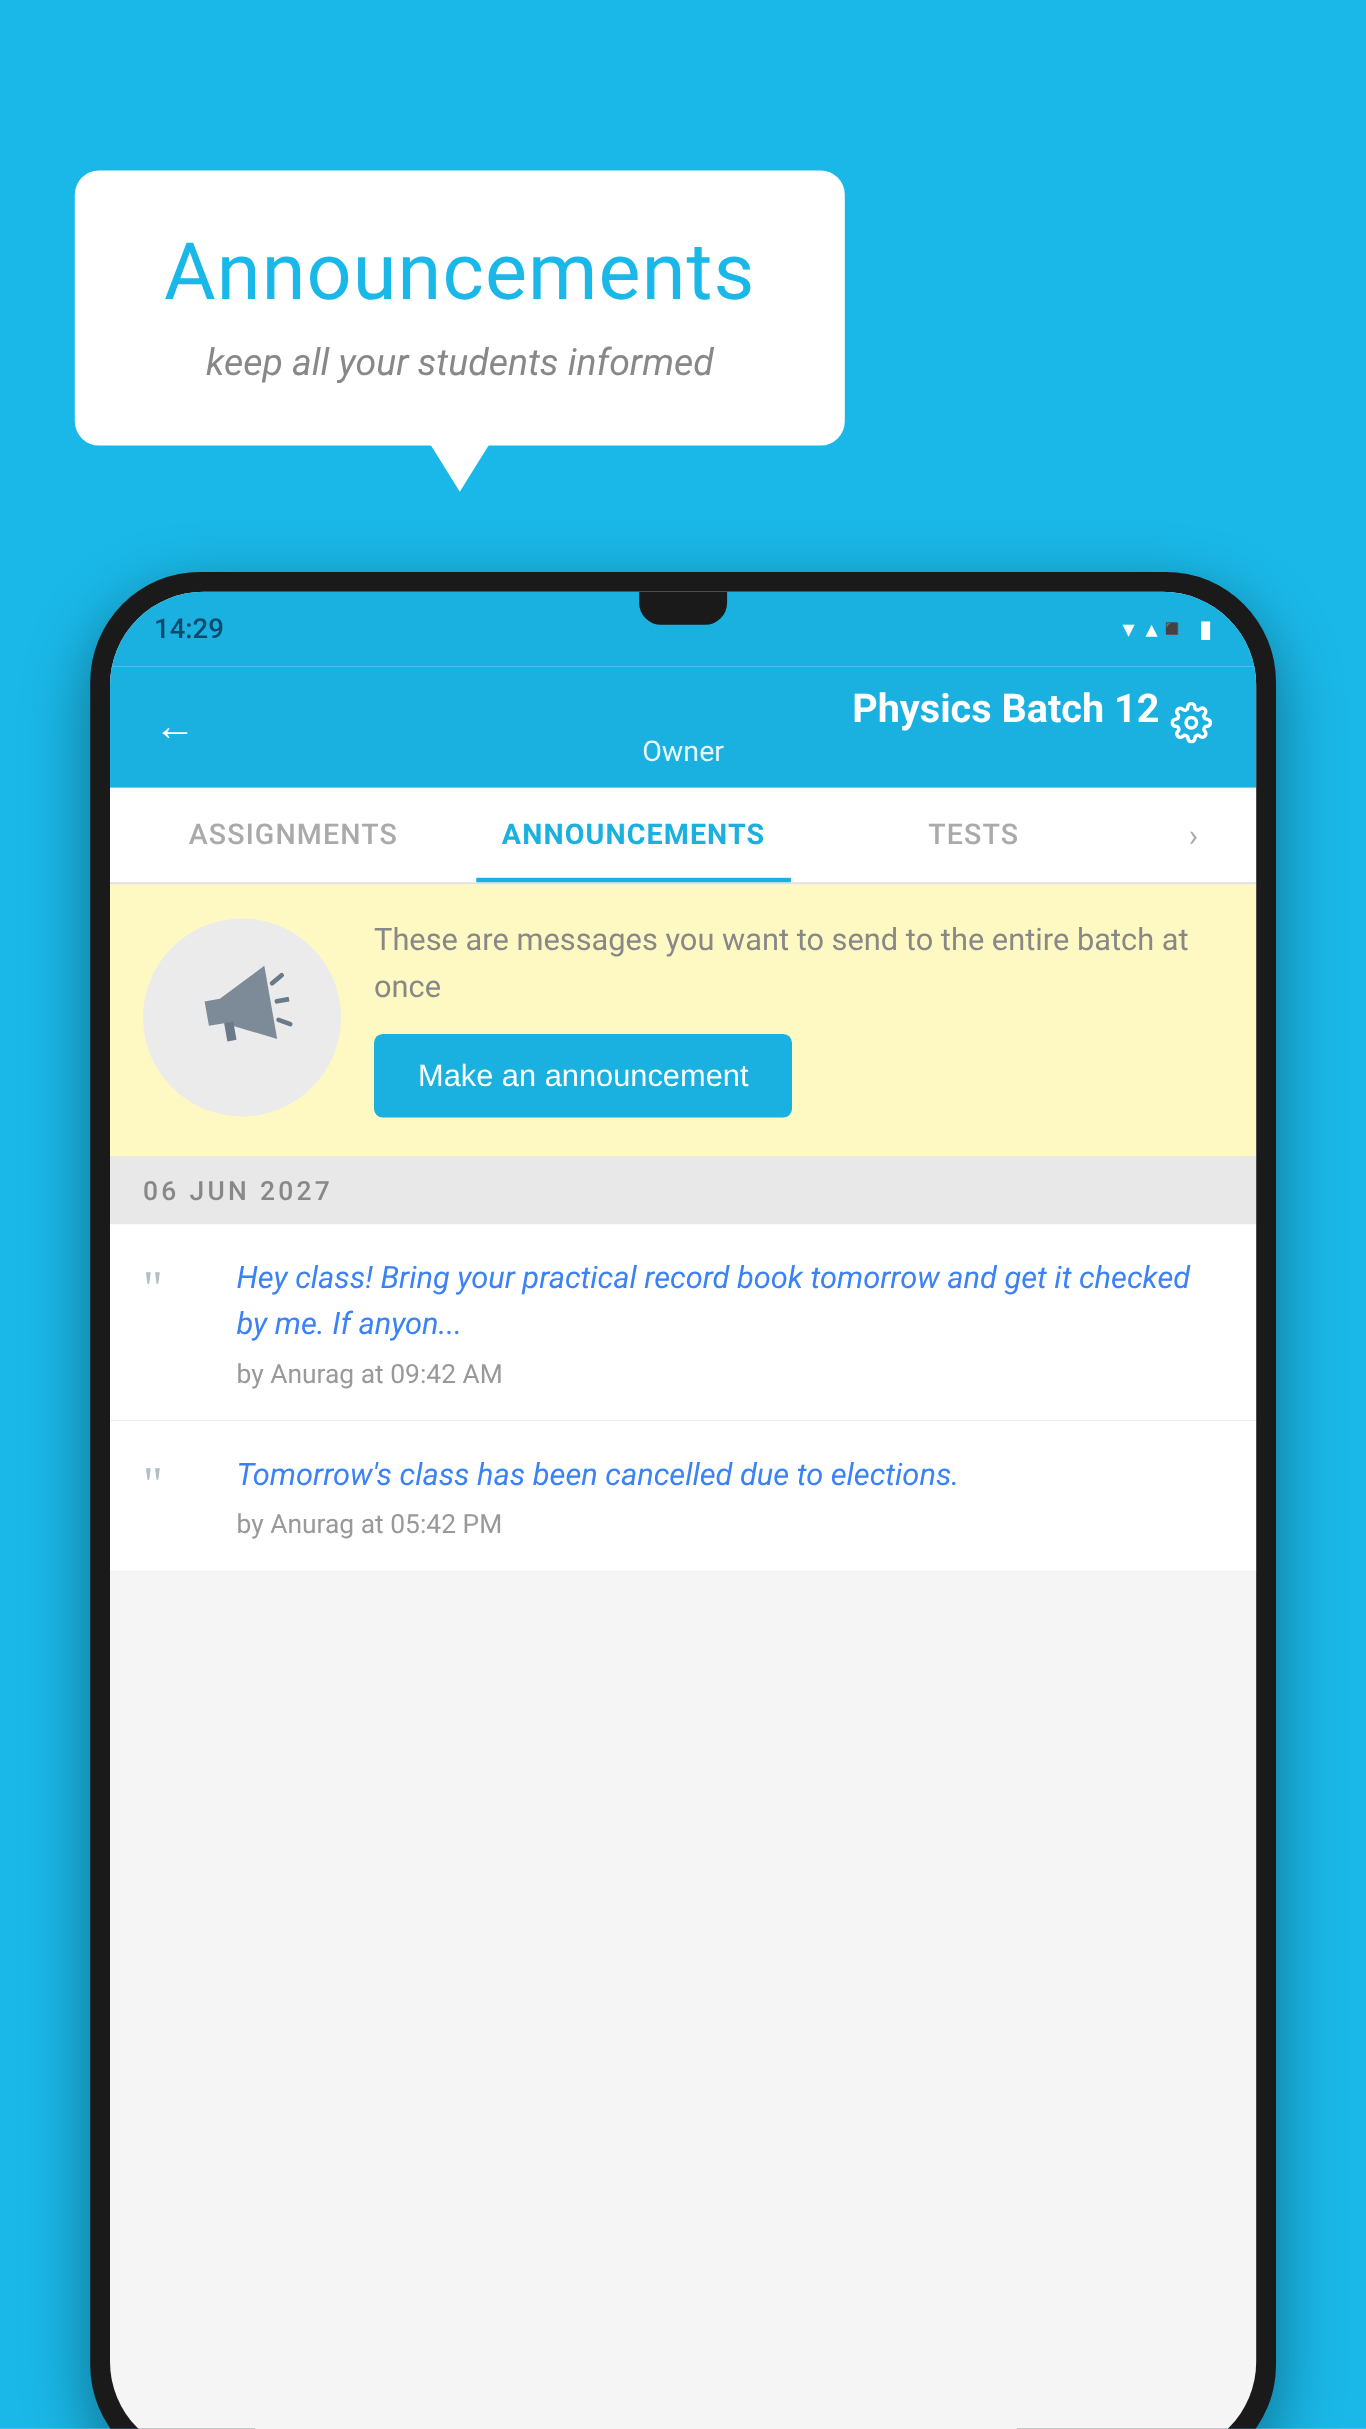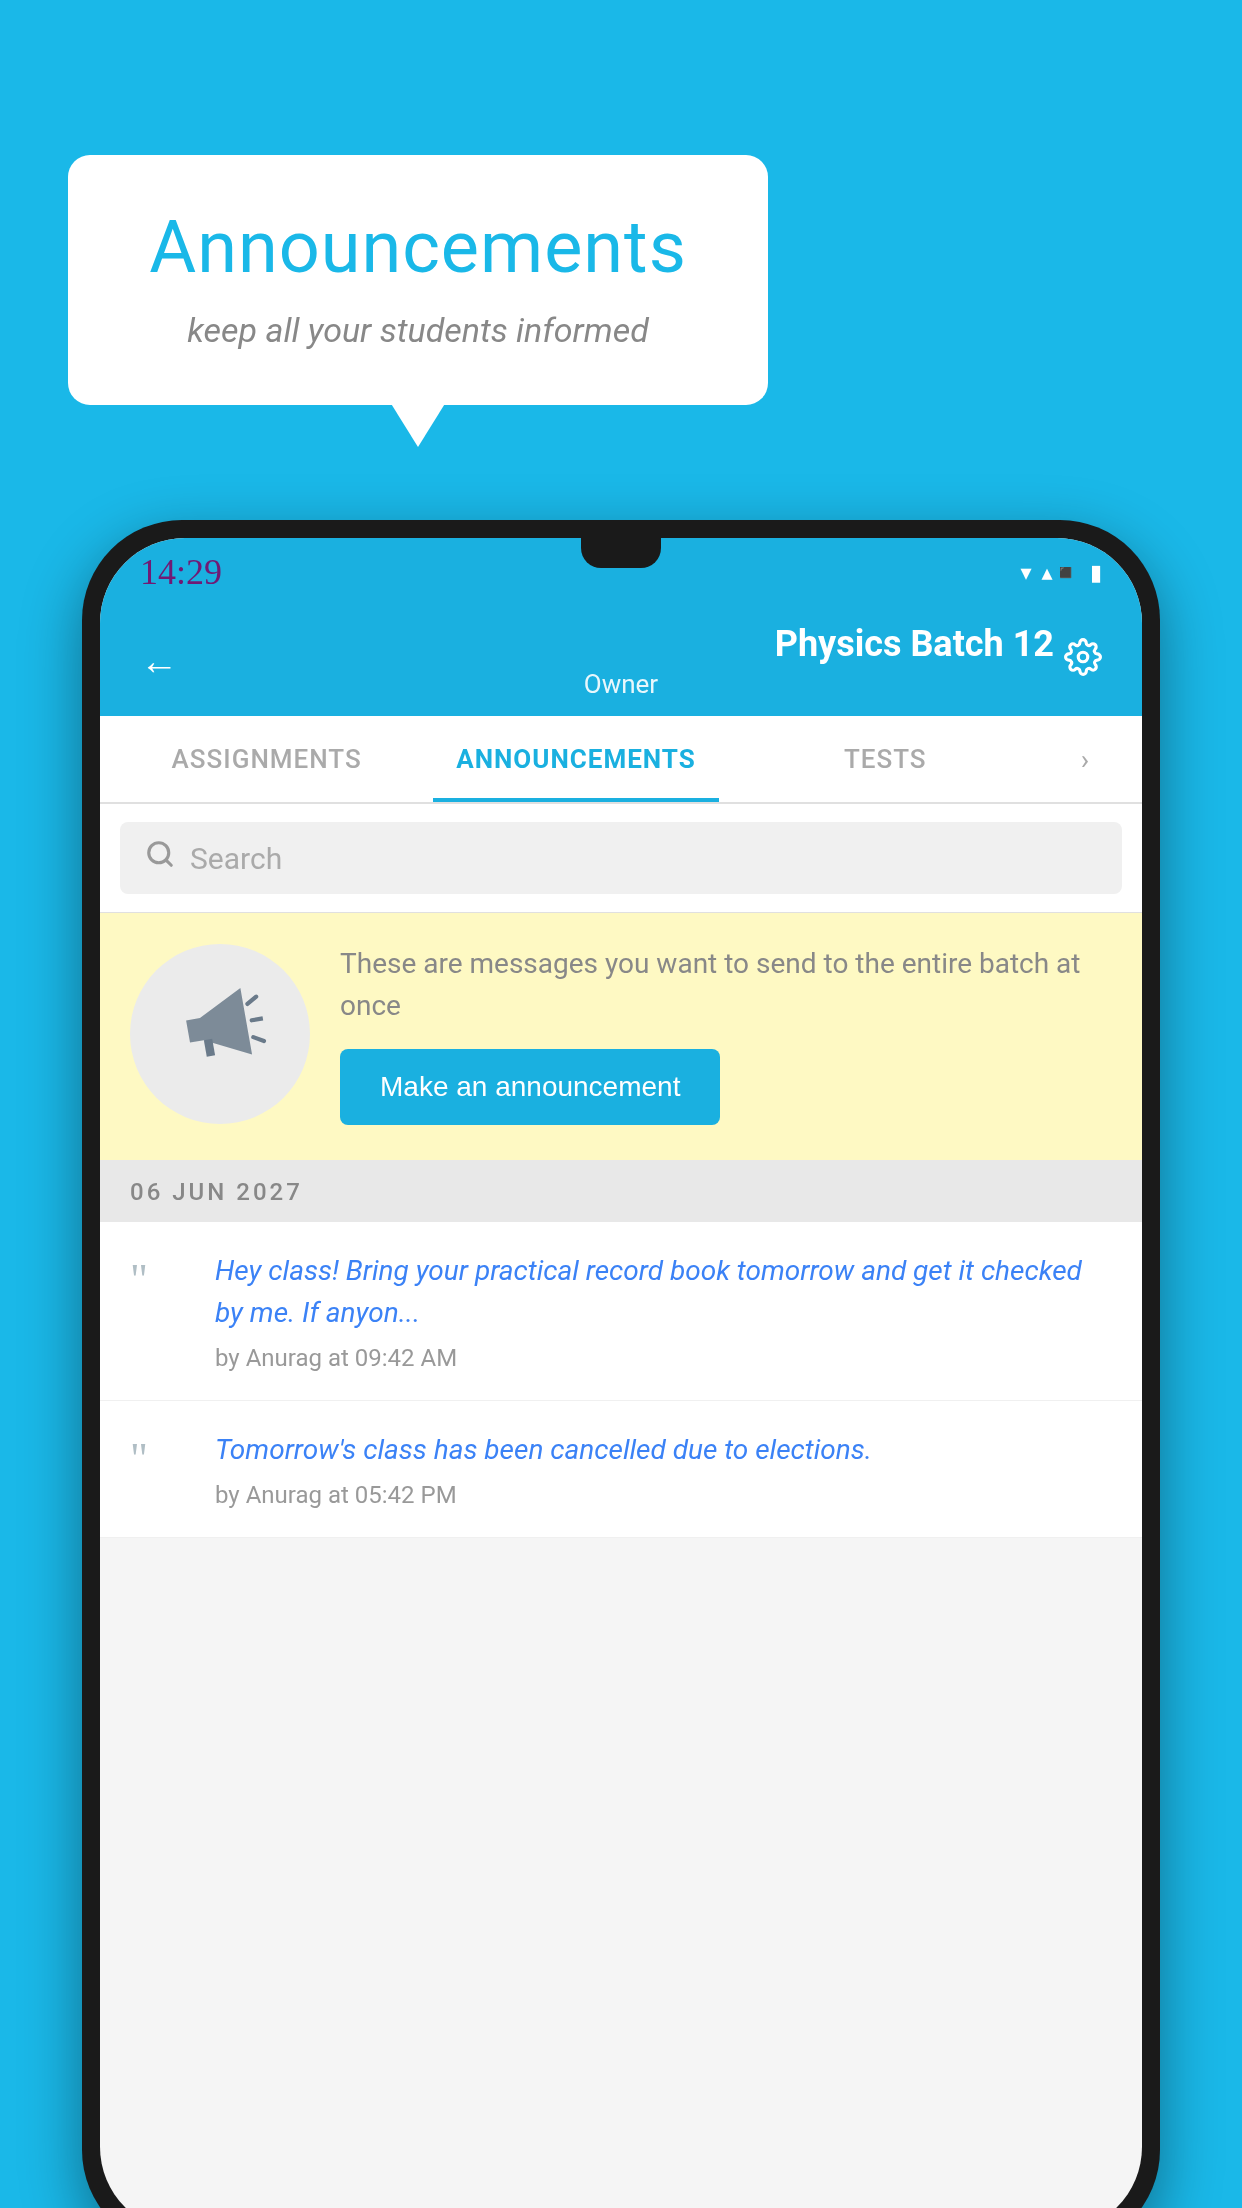--- a/index.html
+++ b/index.html
@@ -85,24 +85,23 @@
       background: #1ab0e0;
       height: 68px;
       display: flex;
       align-items: center;
       justify-content: space-between;
       padding: 0 40px;
       position: relative;
     }
 
     .status-bar .time {
-      color: #701a75;
-      font-size: 36px;
+      color: #0c4a6e;
+      font-size: 25px;
       font-weight: 500;
-      font-family: Liberation Serif, serif;
     }
 
     .status-bar .notch {
       width: 80px;
       height: 30px;
       background: #1a1a1a;
       border-radius: 0 0 20px 20px;
       position: absolute;
       top: 0;
       left: 50%;
@@ -386,31 +385,20 @@
       </div>
     </div>
 
     <div class="tabs-bar">
       <div class="tab">ASSIGNMENTS</div>
       <div class="tab active">ANNOUNCEMENTS</div>
       <div class="tab">TESTS</div>
       <div class="tab-more">›</div>
     </div>
 
-    <div class="search-container">
-      <div class="search-bar">
-        <span class="search-icon-wrap">
-          <svg width="30" height="30" viewBox="0 0 24 24" fill="none" stroke="#999" stroke-width="2.5" stroke-linecap="round">
-            <circle cx="11" cy="11" r="8"></circle>
-            <line x1="21" y1="21" x2="16.65" y2="16.65"></line>
-          </svg>
-        </span>
-        <span class="search-text">Search</span>
-      </div>
-    </div>
 
     <div class="announcement-prompt">
       <div class="announcement-icon-circle">
         <span class="megaphone-icon">
           <svg width="90" height="90" viewBox="0 0 64 64" fill="#6a7a8a">
             <path d="M52 8 L20 24 L10 24 L10 40 L20 40 L52 56 Z" opacity="0.85"></path>
             <path d="M20 40 L20 52 L26 52 L26 40"></path>
             <line x1="55" y1="20" x2="62" y2="16" stroke="#6a7a8a" stroke-width="3" stroke-linecap="round"></line>
             <line x1="56" y1="32" x2="64" y2="32" stroke="#6a7a8a" stroke-width="3" stroke-linecap="round"></line>
             <line x1="55" y1="44" x2="62" y2="48" stroke="#6a7a8a" stroke-width="3" stroke-linecap="round"></line>

